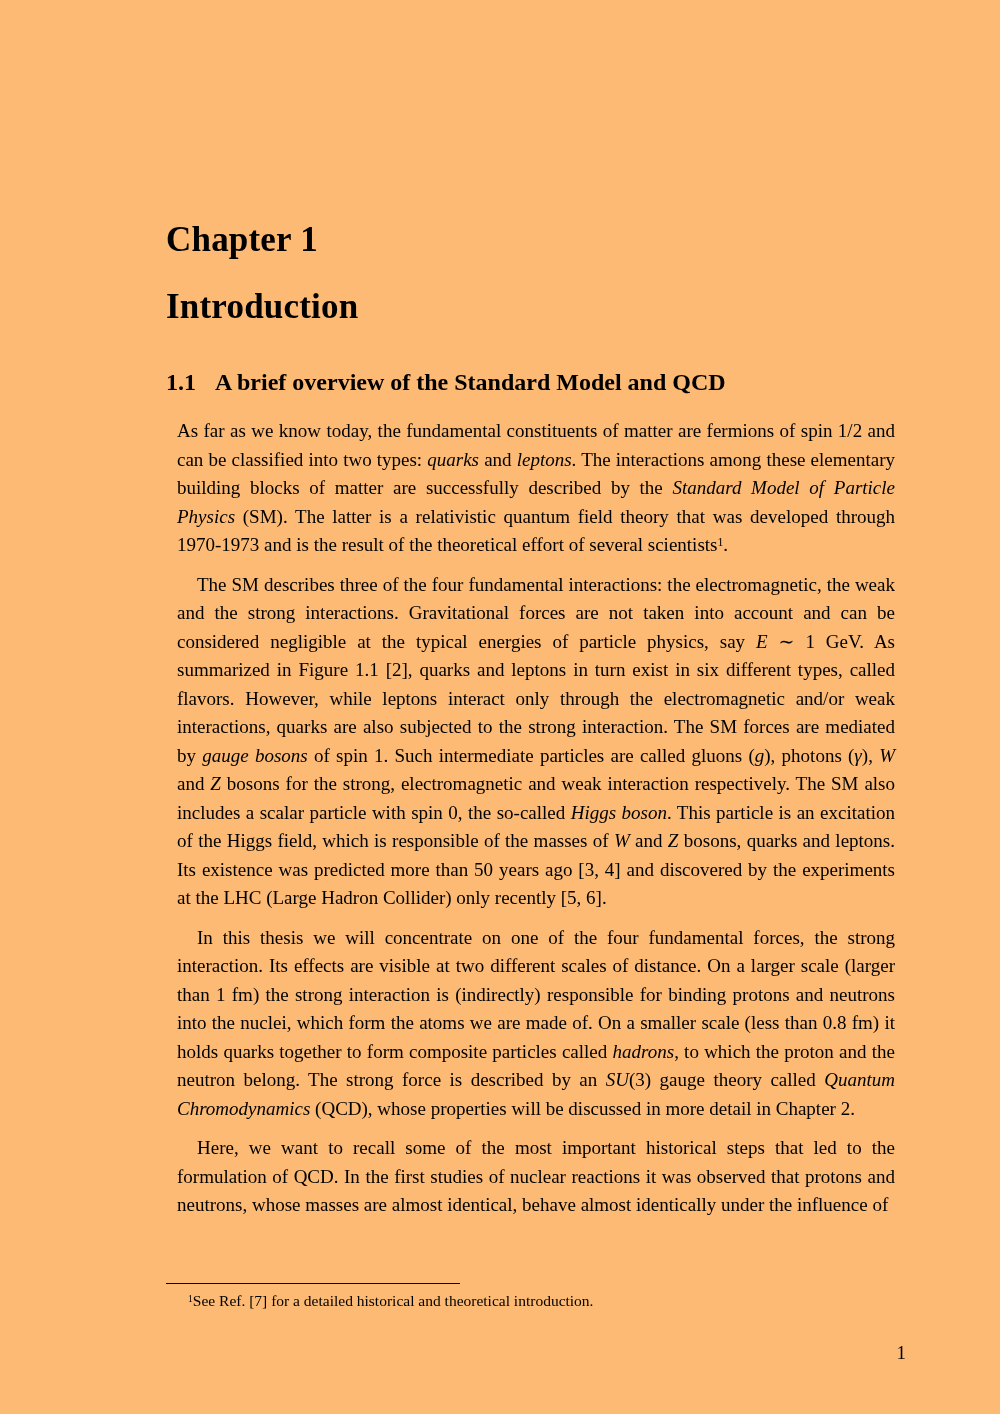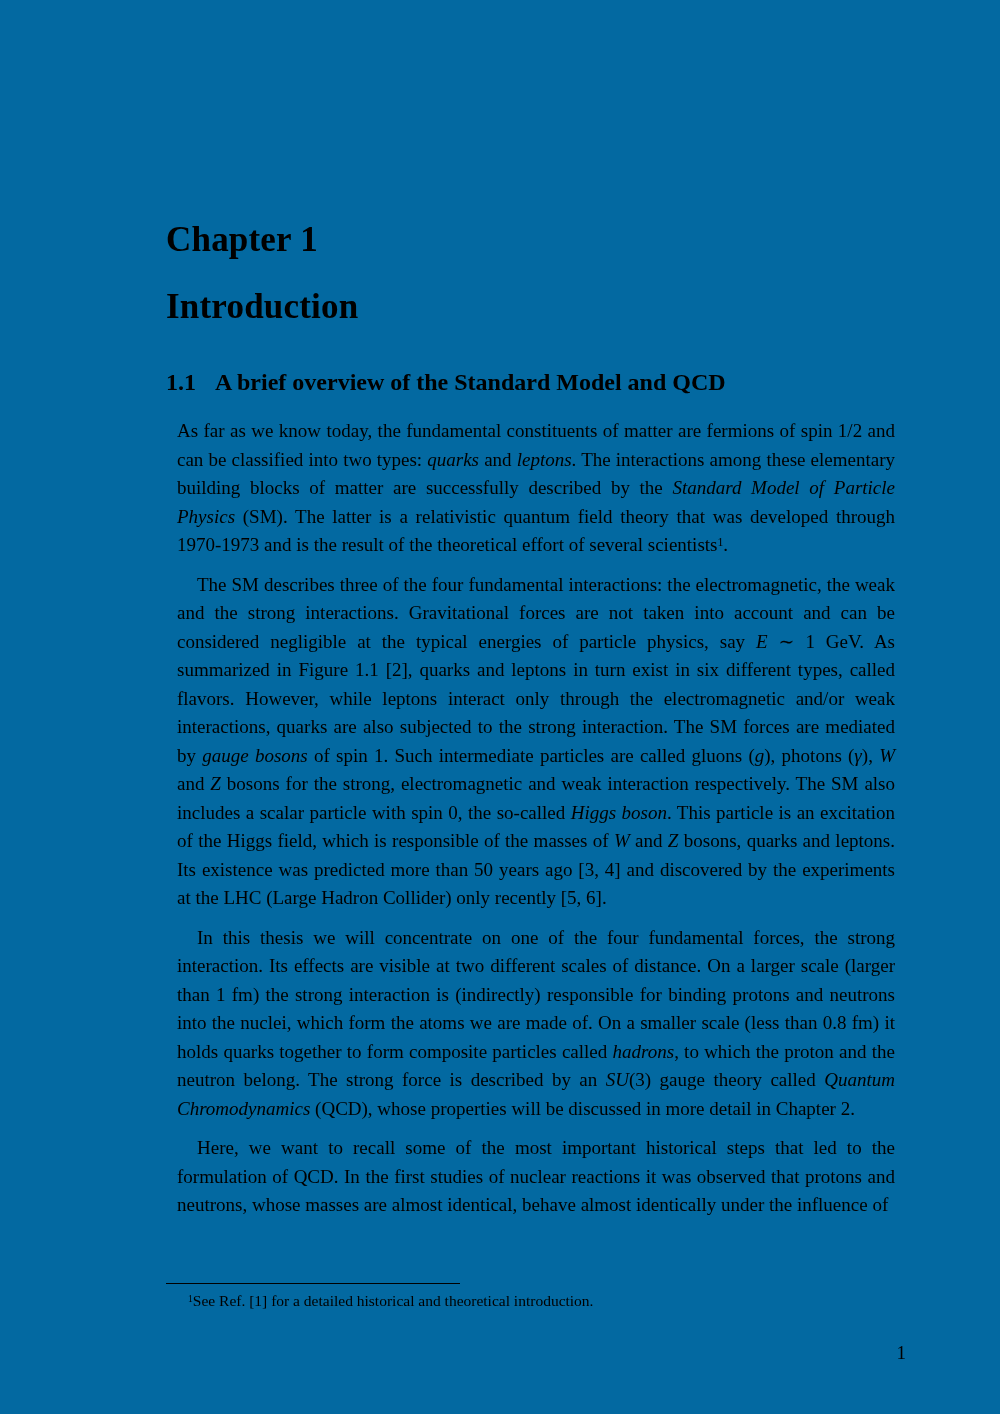--- a/index.html
+++ b/index.html
@@ -1,21 +1,21 @@
 <!DOCTYPE html>
 <html><head>
 <meta charset="utf-8">
 <style>
   html, body { margin: 0; padding: 0; background: #e8e8e8; }
   .page {
     position: relative;
     width: 1000px;
     height: 1414px;
     margin: 0 auto;
-    background: #0369a1;
+    background: #fdba74;
     color: #000000;
     font-family: "Liberation Serif", serif;
     overflow: hidden;
   }
   .content {
     position: absolute;
     left: 166px;
     top: 222px;
     width: 740px;
   }
@@ -93,18 +93,18 @@
     <div class="body-text">
         <p class="body-para">As far as we know today, the fundamental constituents of matter are fermions of spin 1/2 and can be classified into two types: <i>quarks</i> and <i>leptons</i>. The interactions among these elementary building blocks of matter are successfully described by the <i>Standard Model of Particle Physics</i> (SM). The latter is a relativistic quantum field theory that was developed through 1970-1973 and is the result of the theoretical effort of several scientists<sup>1</sup>.</p>
         <p class="body-para indent">The SM describes three of the four fundamental interactions: the electromagnetic, the weak and the strong interactions. Gravitational forces are not taken into account and can be considered negligible at the typical energies of particle physics, say <i>E</i> ∼ 1 GeV. As summarized in Figure 1.1 [2], quarks and leptons in turn exist in six different types, called flavors. However, while leptons interact only through the electromagnetic and/or weak interactions, quarks are also subjected to the strong interaction. The SM forces are mediated by <i>gauge bosons</i> of spin 1. Such intermediate particles are called gluons (<i>g</i>), photons (<i>γ</i>), <i>W</i> and <i>Z</i> bosons for the strong, electromagnetic and weak interaction respectively. The SM also includes a scalar particle with spin 0, the so-called <i>Higgs boson</i>. This particle is an excitation of the Higgs field, which is responsible of the masses of <i>W</i> and <i>Z</i> bosons, quarks and leptons. Its existence was predicted more than 50 years ago [3, 4] and discovered by the experiments at the LHC (Large Hadron Collider) only recently [5, 6].</p>
         <p class="body-para indent">In this thesis we will concentrate on one of the four fundamental forces, the strong interaction. Its effects are visible at two different scales of distance. On a larger scale (larger than 1 fm) the strong interaction is (indirectly) responsible for binding protons and neutrons into the nuclei, which form the atoms we are made of. On a smaller scale (less than 0.8 fm) it holds quarks together to form composite particles called <i>hadrons</i>, to which the proton and the neutron belong. The strong force is described by an <i>SU</i>(3) gauge theory called <i>Quantum Chromodynamics</i> (QCD), whose properties will be discussed in more detail in Chapter 2.</p>
         <p class="body-para indent">Here, we want to recall some of the most important historical steps that led to the formulation of QCD. In the first studies of nuclear reactions it was observed that protons and neutrons, whose masses are almost identical, behave almost identically under the influence of</p>
       </div>
   </div>
 
   <div class="footnote">
     <div class="footnote-rule"></div>
-    <p class="footnote-text"><sup>1</sup><span>See Ref. [1] for a detailed historical and theoretical introduction.</span></p>
+    <p class="footnote-text"><sup>1</sup><span>See Ref. [7] for a detailed historical and theoretical introduction.</span></p>
   </div>
 
   <div class="page-number">1</div>
 
 </div>
 
 </body></html>

